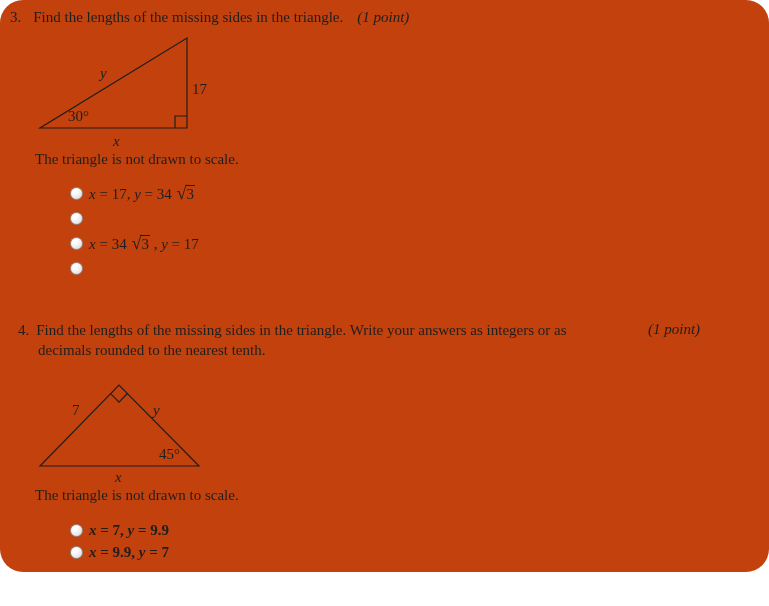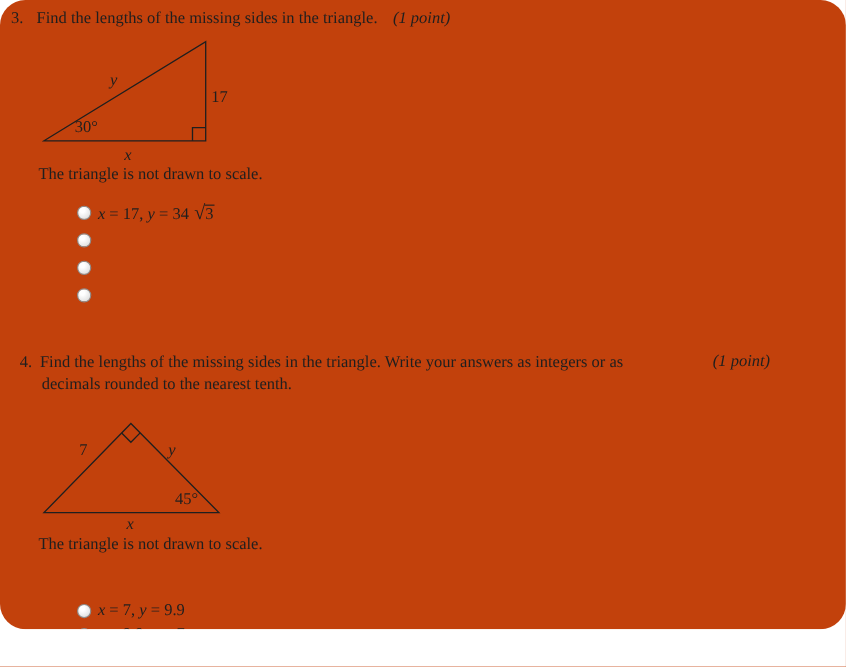--- a/index.html
+++ b/index.html
@@ -73,20 +73,21 @@
   <div class="options options-q3" style="top:181px;">
       <div class="option-row">
         <span class="radio"></span>
         <span class="option-label"><i>x</i> = 17, <i>y</i> = 34 <span class="sqrt"><span class="rsign">√</span><span class="radicand">3</span></span></span>
       </div>
       <div class="option-row">
         <span class="radio"></span>
       </div>
       <div class="option-row">
         <span class="radio"></span>
+        <span class="option-label"><i>x</i> = 34 <span class="sqrt"><span class="rsign">√</span><span class="radicand">3</span></span> , <i>y</i> = 17</span>
       </div>
       <div class="option-row">
         <span class="radio"></span>
       </div>
     </div>
 
   <div class="q4-header">
     <span class="q-num">4.</span><span>Find the lengths of the missing sides in the triangle. Write your answers as integers or as decimals rounded to the nearest tenth.</span>
   </div>
   <div class="points q4-points">(1 point)</div>
@@ -97,21 +98,21 @@
       <path class="tri-line" d="M 80.6 15.6 L 89 24.1 L 97.4 15.5"></path>
     </svg>
     <div class="fig-label" style="left:42px;top:25px;">7</div>
     <div class="fig-label var" style="left:123px;top:25px;">y</div>
     <div class="fig-label" style="left:129px;top:69px;">45°</div>
     <div class="fig-label var" style="left:85px;top:92px;">x</div>
   </div>
 
   <div class="scale-note" style="left:35px;top:487px;">The triangle is not drawn to scale.</div>
 
-  <div class="options options-q4" style="top:544px;">
+  <div class="options options-q4" style="top:519px;font-weight:bold;">
       <div class="option-row">
         <span class="radio"></span>
         <span class="option-label"><i>x</i> = 7, <i>y</i> = 9.9</span>
       </div>
       <div class="option-row">
         <span class="radio"></span>
         <span class="option-label"><i>x</i> = 9.9, <i>y</i> = 7</span>
       </div>
     </div>
 

